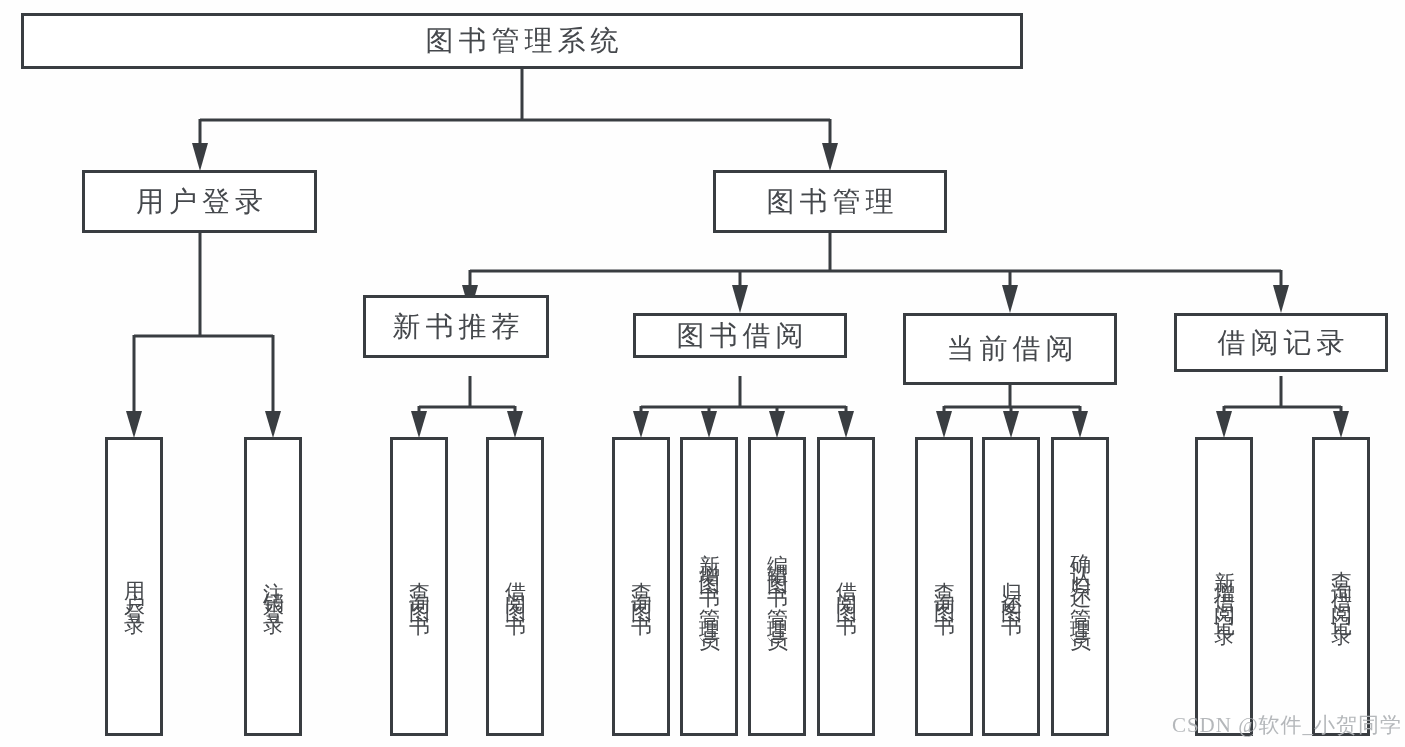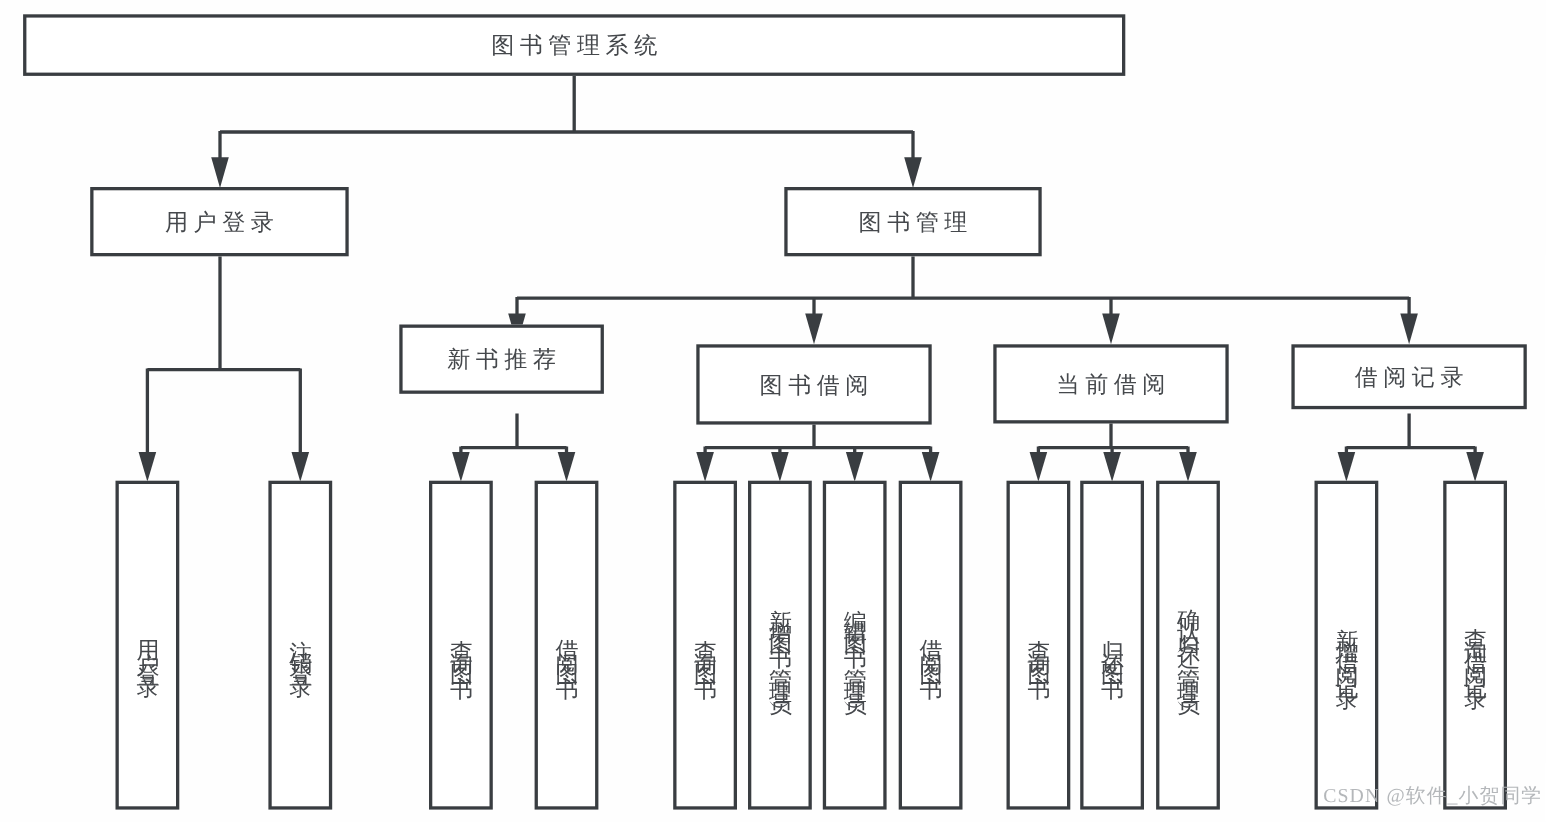--- a/index.html
+++ b/index.html
@@ -19,36 +19,36 @@
     display:flex;
     align-items:center;
     justify-content:center;
     z-index:1;
   }
   .node .label {
     color:#45484c;
     white-space:nowrap;
   }
   .h .label {
-    font-size:21px;
+    font-size:28px;
     letter-spacing:5px;
     padding-left:5px; 
   }
   .v .label {
     writing-mode:vertical-rl;
     font-size:21px;
     letter-spacing:11px;
     line-height:1;
   }
   .watermark {
     position:absolute;
     top:711px;
     right:3px;
     z-index:5;
-    font-size:18px;
+    font-size:21px;
     letter-spacing:1px;
     color:rgba(176,179,182,0.95);
     white-space:nowrap;
     margin-left:16px;
   }
 </style>
 </head>
 <body>
 
 <div class="canvas">
@@ -93,21 +93,21 @@
   <div class="node h" style="left:82px;top:170px;width:235px;height:63px">
     <span class="label">用户登录</span>
   </div>
   <div class="node h" style="left:713px;top:170px;width:234px;height:63px">
     <span class="label">图书管理</span>
   </div>
 
   <div class="node h" style="left:363px;top:295px;width:186px;height:63px">
     <span class="label">新书推荐</span>
   </div>
-  <div class="node h" style="left:633px;top:313px;width:214px;height:73px">
+  <div class="node h" style="left:633px;top:313px;width:214px;height:45px">
     <span class="label">图书借阅</span>
   </div>
   <div class="node h" style="left:903px;top:313px;width:214px;height:72px">
     <span class="label">当前借阅</span>
   </div>
   <div class="node h" style="left:1174px;top:313px;width:214px;height:59px">
     <span class="label">借阅记录</span>
   </div>
 
   <div class="node v" style="left:105px;top:437px;width:58px;height:299px">

